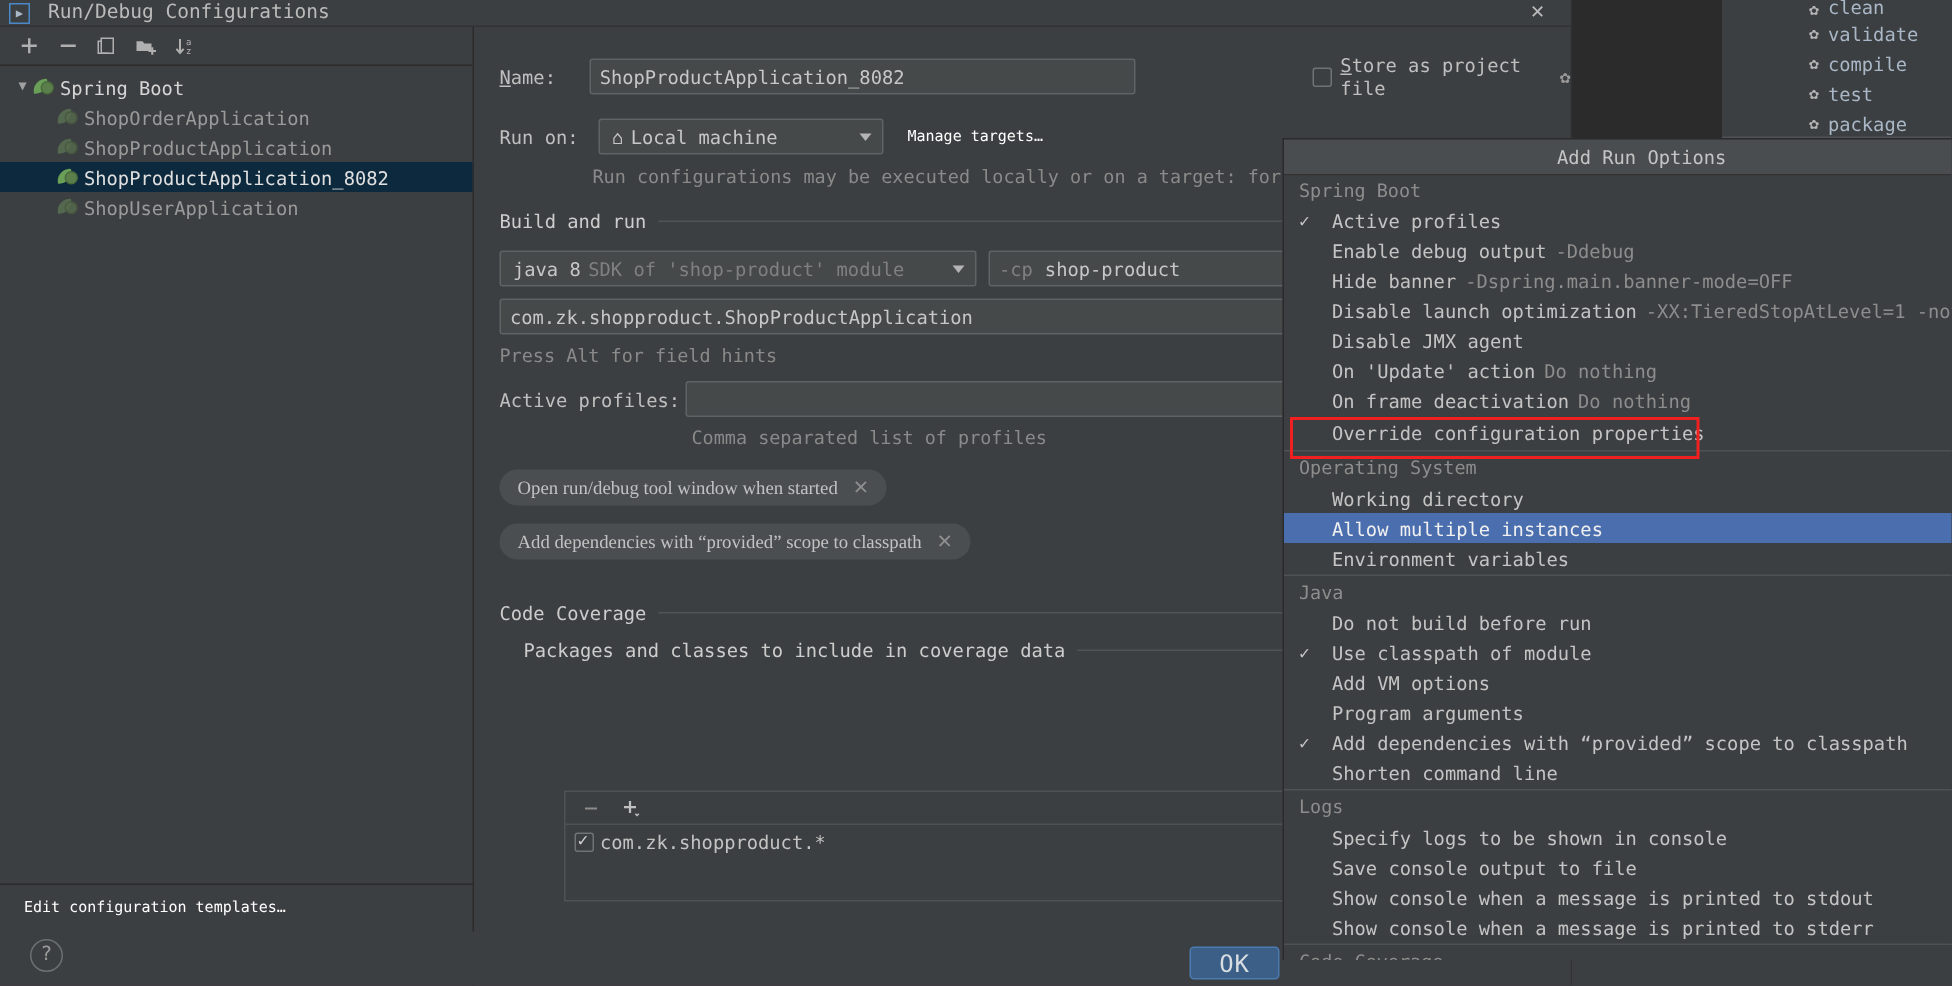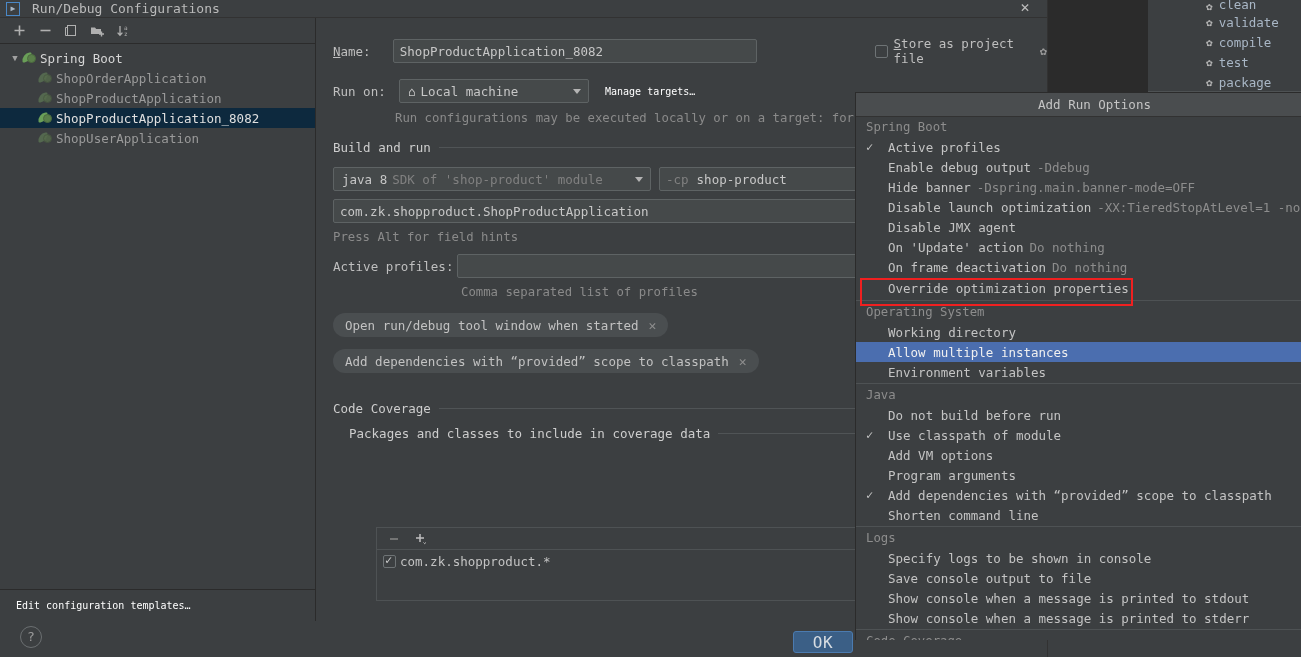--- a/index.html
+++ b/index.html
@@ -164,21 +164,21 @@
     padding: 0 22px 0 8px; color: #c7c7c7; font-size: 12.5px; gap: 5px;
   }
   .combo .arrow {
     position: absolute; right: 7px; top: 9px;
     width: 0; height: 0; border-left: 4px solid transparent;
     border-right: 4px solid transparent; border-top: 5px solid #b4b4b4;
   }
   .chip {
     display: inline-flex; align-items: center; gap: 10px;
     background: #4a4e50; border-radius: 12px; height: 24px;
-    padding: 0 12px; color: #c2c2c2; font-size: 12.5px; margin-right: 8px;
+    padding: 0 12px; color: #c2c2c2; font-size: 12.5px; margin-right: 8px; font-family: Liberation Serif, serif;
   }
   .chip .x { color: #8e8e8e; font-size: 13px; }
 
   .cb {
     width: 13px; height: 13px; border: 1px solid #6e7375;
     background: #3c3f41; border-radius: 2px; display:inline-block;
     position: relative; flex: none;
   }
   .cb.checked::after {
     content: "✓"; position: absolute; left: 1px; top: -3px;
@@ -497,21 +497,21 @@
       <span>On 'Update' action</span>
       <span class="sub">Do nothing</span>
     </div>
     <div class="pop-item">
       <span class="tick"></span>
       <span>On frame deactivation</span>
       <span class="sub">Do nothing</span>
     </div>
     <div class="pop-item" style="height:22px">
       <span class="tick"></span>
-      <span>Override optimization properties</span>
+      <span>Override configuration properties</span>
     </div>
 
     <div class="pop-sep"></div>
     <div class="pop-group">Operating System</div>
     <div class="pop-item">
       <span class="tick"></span>
       <span>Working directory</span>
     </div>
     <div class="pop-item sel">
       <span class="tick"></span>

